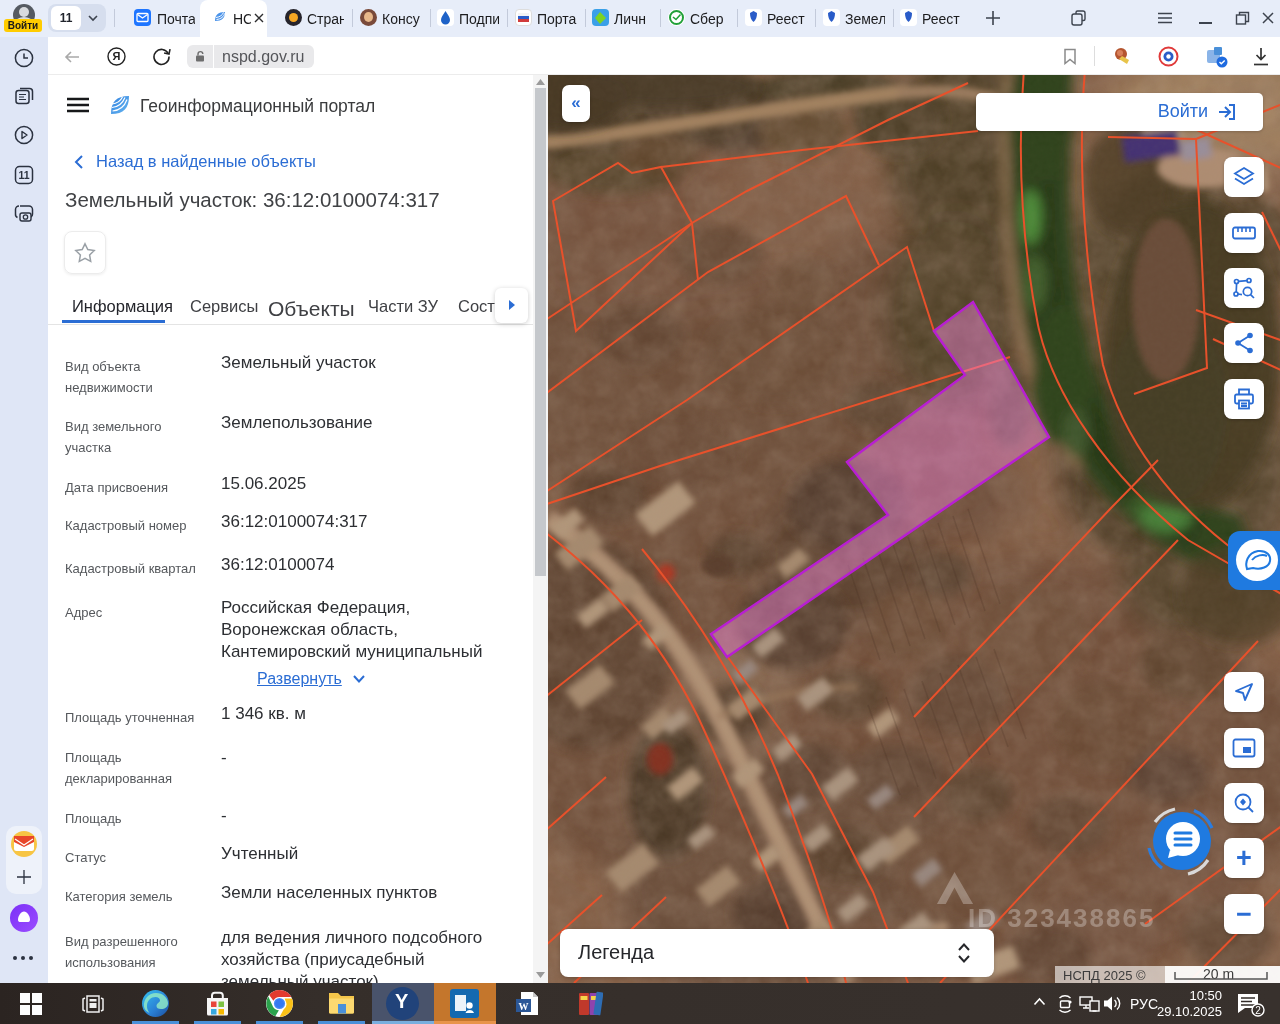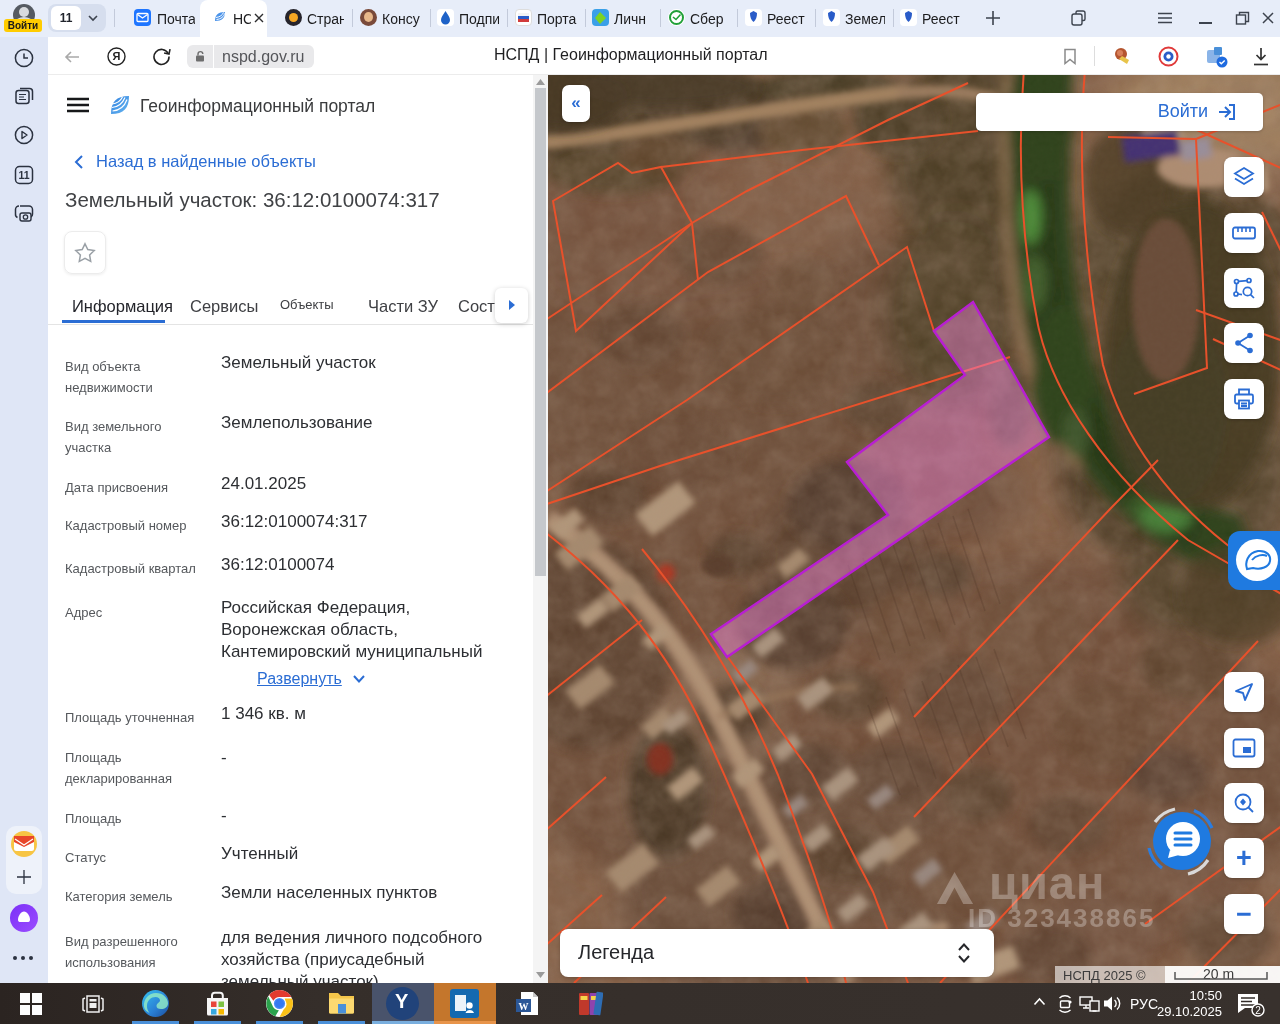--- a/index.html
+++ b/index.html
@@ -164,21 +164,20 @@
     <svg class="abs" style="left:104px;top:10px;" width="19" height="19" viewBox="0 0 19 19">
         <path d="M16.2 6.5 A7.5 7.5 0 1 0 17 9.5" fill="none" stroke="#222" stroke-width="1.6"></path>
         <path d="M17 2 V7 H12" fill="none" stroke="#222" stroke-width="1.6" transform="rotate(12 17 7)"></path>
       </svg>
     <div class="abs" style="left:139px;top:8px;width:26px;height:23px;background:#e9e9eb;border-radius:6px 0 0 6px;"></div>
     <svg class="abs" style="left:146px;top:13px;" width="13" height="13" viewBox="0 0 13 13">
         <rect x="2" y="5.5" width="8" height="6" rx="1" fill="#6d6d6d"></rect>
         <path d="M4 5.5 V4 a2.4 2.4 0 0 1 4.8 0" fill="none" stroke="#6d6d6d" stroke-width="1.4"></path>
       </svg>
     <div class="abs" style="left:166px;top:8px;width:100px;height:23px;background:#e9e9eb;border-radius:0 6px 6px 0;font-size:16px;color:#55565a;line-height:23px;padding-left:8px;">nspd.gov.ru</div>
-    <div class="abs" style="left:446px;top:9px;width:340px;font-size:16px;color:#1f1f21;">НСПД | Геоинформационный портал</div>
     <svg class="abs" style="left:1014px;top:11px;" width="16" height="17" viewBox="0 0 16 17">
         <path d="M3 1.5 H13 V15.5 L8 11.5 L3 15.5 Z" fill="none" stroke="#8a8a8a" stroke-width="1.5"></path>
       </svg>
     <div class="abs" style="left:1046px;top:9px;width:1px;height:20px;background:#ddd;"></div>
     <svg class="abs" style="left:1063px;top:9px;" width="21" height="21" viewBox="0 0 21 21">
         <circle cx="10" cy="8" r="6" fill="#b5552f"></circle>
         <circle cx="9" cy="7" r="3" fill="#d8805a"></circle>
         <path d="M8 13 L16 18 L18 14 L11 10 Z" fill="#e8c44a"></path>
       </svg>
     <svg class="abs" style="left:1110px;top:9px;" width="21" height="21" viewBox="0 0 21 21">
@@ -269,37 +268,37 @@
 
     <div class="abs" style="left:17px;top:113px;font-size:20.5px;color:#404245;">Земельный участок: 36:12:0100074:317</div>
 
     <div class="abs" style="left:16px;top:156px;width:42px;height:43px;border:1px solid #ececec;border-radius:8px;box-shadow:0 1px 3px rgba(0,0,0,.08);"></div>
     <svg class="abs" style="left:26px;top:167px;" width="22" height="21" viewBox="0 0 22 21">
         <path d="M11 1.8 L13.8 7.6 L20.2 8.5 L15.6 13 L16.7 19.3 L11 16.3 L5.3 19.3 L6.4 13 L1.8 8.5 L8.2 7.6 Z" fill="none" stroke="#9aa0a6" stroke-width="1.5"></path>
       </svg>
 
     <div class="abs" style="left:24px;top:222px;font-size:16.5px;color:#23242a;text-align:right;">Информация</div>
     <div class="abs" style="left:142px;top:222px;font-size:16.5px;color:#3f4044;">Сервисы</div>
-    <div class="abs" style="left:232px;top:222px;font-size:13px;color:#3f4044;">Объекты</div>
+    <div class="abs" style="left:220px;top:222px;font-size:21px;color:#3f4044;">Объекты</div>
     <div class="abs" style="left:320px;top:222px;font-size:16.5px;color:#3f4044;">Части ЗУ</div>
     <div class="abs" style="left:410px;top:222px;font-size:16.5px;color:#3f4044;">Соста</div>
     <div class="abs" style="left:14px;top:245px;width:103px;height:3px;background:#2b6dd4;"></div>
     <div class="abs" style="left:0px;top:249px;width:485px;height:1px;background:#e4e4e4;"></div>
 
     <div class="abs" style="left:447px;top:213px;width:33px;height:35px;background:#fff;border-radius:6px;box-shadow:0 1px 5px rgba(0,0,0,.2);"></div>
     <svg class="abs" style="left:459px;top:224px;" width="10" height="12" viewBox="0 0 10 12">
         <path d="M2 1 L8 6 L2 11 Z" fill="#2b6dd4"></path>
       </svg>
 
     <div class="lbl" style="left:17px;top:281px;">Вид объекта<br>недвижимости</div>
     <div class="val" style="top:277px;">Земельный участок</div>
     <div class="lbl" style="left:17px;top:341px;">Вид земельного<br>участка</div>
     <div class="val" style="top:337px;">Землепользование</div>
     <div class="lbl" style="left:17px;top:402px;">Дата присвоения</div>
-    <div class="val" style="top:398px;">24.01.2025</div>
+    <div class="val" style="top:398px;">15.06.2025</div>
     <div class="lbl" style="left:17px;top:440px;">Кадастровый номер</div>
     <div class="val" style="top:436px;">36:12:0100074:317</div>
     <div class="lbl" style="left:17px;top:483px;">Кадастровый квартал</div>
     <div class="val" style="top:479px;">36:12:0100074</div>
     <div class="lbl" style="left:17px;top:527px;">Адрес</div>
     <div class="val" style="top:522px;">Российская Федерация, Воронежская область, Кантемировский муниципальный</div>
     <div class="val" style="top:593px;"><a class="blue" style="text-decoration:underline;font-size:16px;margin-left:36px;">Развернуть</a><svg style="margin-left:10px;" width="14" height="10" viewBox="0 0 14 10">
           <path d="M2 2 L7 7.5 L12 2" stroke="#2b6dd4" stroke-width="2" fill="none"></path>
         </svg></div>
     <div class="lbl" style="left:17px;top:632px;">Площадь уточненная</div>
@@ -675,21 +674,20 @@
     </div>
     
     <div class="abs" style="left:12px;top:854px;width:434px;height:48px;background:#fff;border-radius:8px;box-shadow:0 1px 4px rgba(0,0,0,.2);">
       <span style="position:absolute;left:18px;top:12px;font-size:20px;color:#26272b;">Легенда</span>
       <svg style="position:absolute;right:22px;top:13px;" width="16" height="22" viewBox="0 0 16 22">
           <path d="M3 8 L8 2.5 L13 8" stroke="#26272b" stroke-width="2" fill="none"></path>
           <path d="M3 14 L8 19.5 L13 14" stroke="#26272b" stroke-width="2" fill="none"></path>
         </svg>
     </div>
     
-    <div class="abs" style="left:441px;top:780px;font-size:47px;font-weight:bold;color:rgba(255,255,255,.28);letter-spacing:1px;">циан</div>
     <div class="abs" style="left:420px;top:828px;font-size:26px;font-weight:bold;color:rgba(255,255,255,.28);letter-spacing:2px;">ID 323438865</div>
     <svg class="abs" style="left:385px;top:792px" width="44" height="40" viewBox="0 0 45 41">
         <path d="M4 38 L22 5 L41 38 H31 L22 21 L13 38 Z" fill="rgba(255,255,255,.28)"></path>
       </svg>
     
     <div class="abs" style="left:507px;top:891px;width:225px;height:17px;background:rgba(255,255,255,.6);"></div>
     <div class="abs" style="left:515px;top:893px;font-size:13px;color:#3c3c3c;">НСПД 2025 ©</div>
     <div class="abs" style="left:617px;top:891px;width:115px;height:17px;background:rgba(255,255,255,.85);"></div>
     <div class="abs" style="left:655px;top:891px;font-size:14px;color:#3c3c3c;">20 m</div>
     <svg class="abs" style="left:626px;top:896px;" width="94" height="10" viewBox="0 0 94 10">

